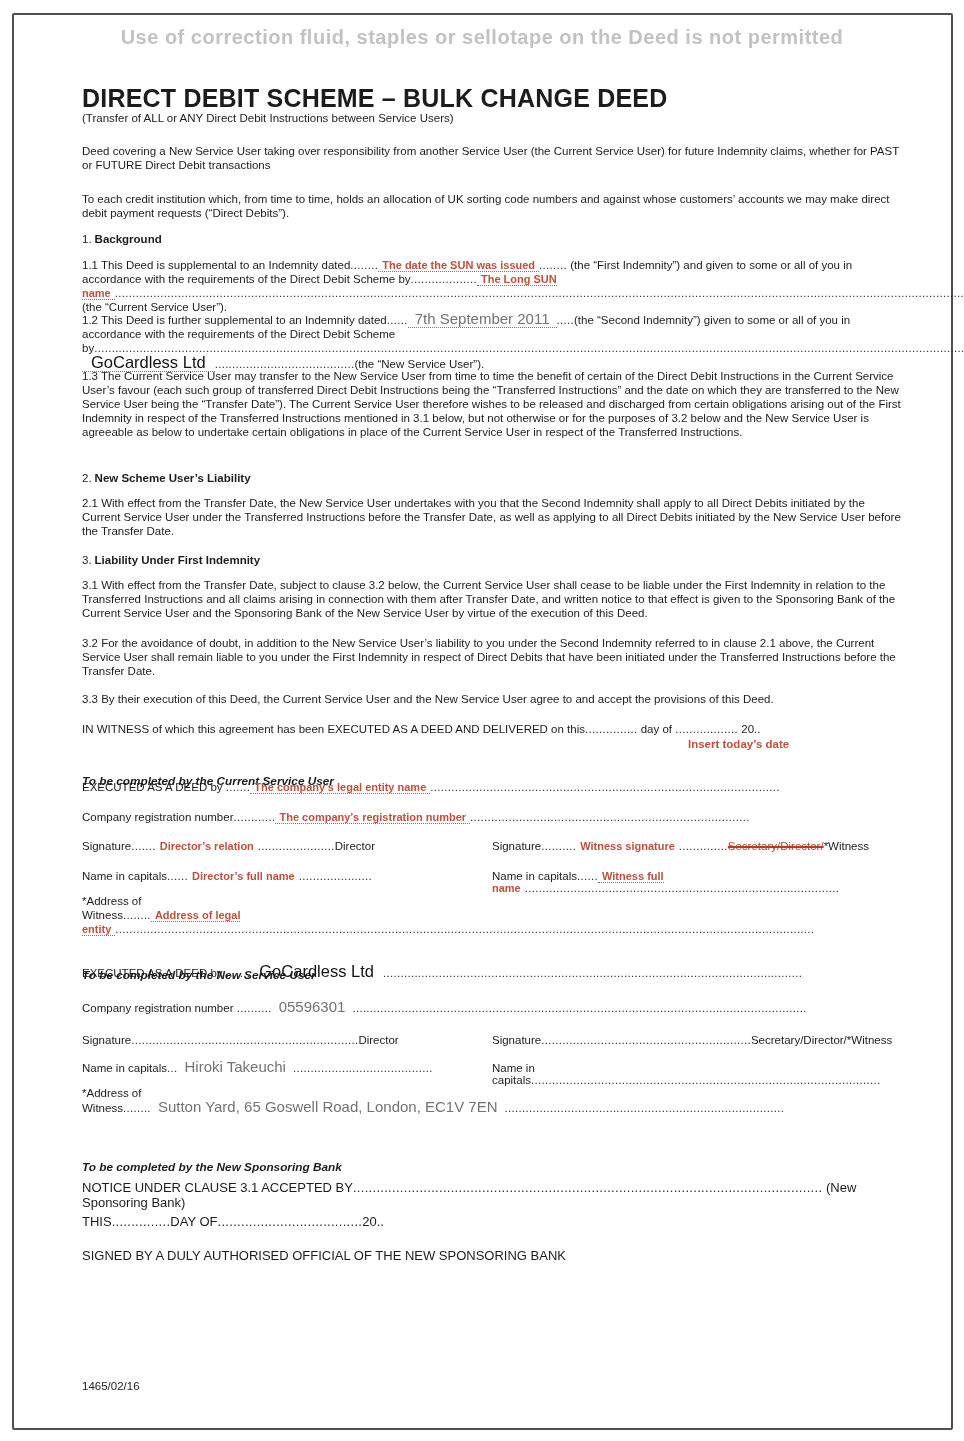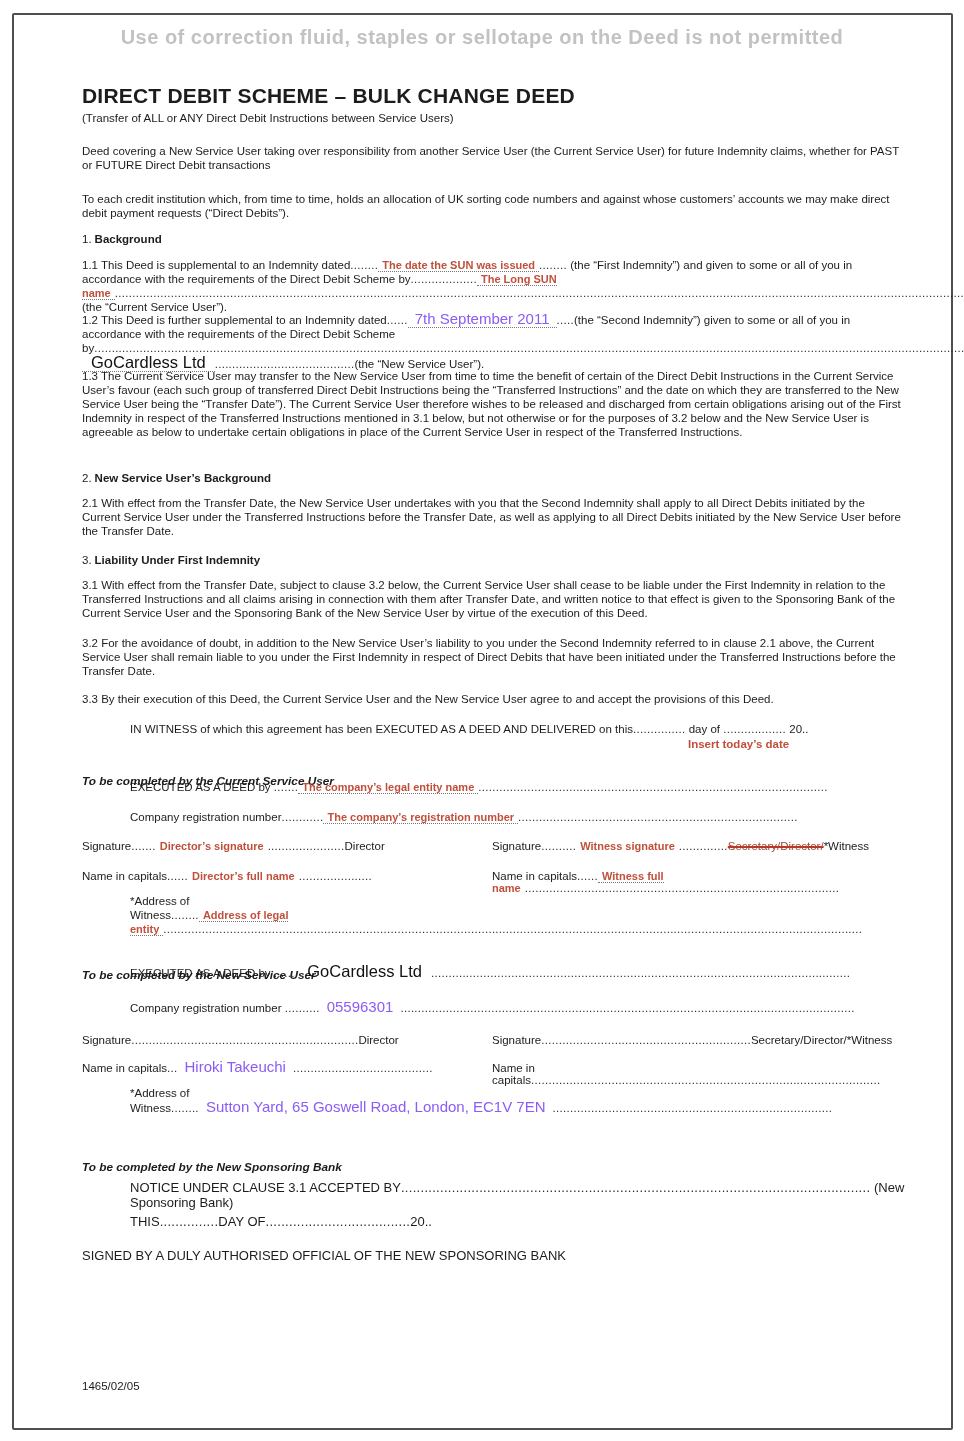--- a/index.html
+++ b/index.html
@@ -5,34 +5,34 @@
   html,body{margin:0;padding:0;background:#fff;}
   body{
     width:964px;height:1441px;position:relative;overflow:hidden;
     font-family:"Liberation Sans",sans-serif;color:#1c1c1c;
     --red:#c0503c;
   }
   .frame{position:absolute;left:12px;top:13px;width:937px;height:1413px;
     border:2px solid #4f4f4f;border-radius:2px;background:#fff;}
   .abs{position:absolute;left:82px;width:822px;}
   .body-text{font-size:11.5px;line-height:14px;}
-  .nowrap{white-space:nowrap;overflow:hidden;margin-left:48px;}
+  .nowrap{white-space:nowrap;overflow:hidden;}
   .warning{left:0;width:964px;text-align:center;font-size:20px;font-weight:bold;color:#c2c2c2;letter-spacing:.5px;}
-  .title{font-size:21px;font-weight:bold;letter-spacing:.2px;}
+  .title{font-size:25px;font-weight:bold;letter-spacing:.2px;}
   .subtitle{font-size:11.5px;}
   .sec-num{font-weight:normal;}
   .sec-title{font-weight:bold;margin-left:3px;}
   .block-head{font-size:11.8px;font-weight:bold;font-style:italic;margin-top:24px;}
   .rednote{color:var(--red);font-weight:bold;font-size:11.5px;}
   .bank-line{font-size:13px;}
   .footer{font-size:11.5px;}
   .seg{white-space:normal;}
   .seg-dots{word-break:break-all;color:#2b2b2b;letter-spacing:.3px;}
   .seg-red{color:var(--red);font-weight:bold;font-size:11px;padding:0 4px;border-bottom:1px dotted #777;}
-  .seg-fill{font-size:15px;padding:0 7px;border-bottom:1px dotted #777;color:#8b5cf6;}
+  .seg-fill{font-size:15px;padding:0 7px;border-bottom:1px dotted #777;color:#737373;}
   .seg-fill-lg{font-size:16.5px;padding:0 9px;border-bottom:1px dotted #777;color:#111;}
   .seg-struck{color:#a5462f;text-decoration:line-through;text-decoration-thickness:1.5px;text-decoration-color:#b63a2a;}
   .cell{position:absolute;font-size:11.5px;white-space:nowrap;overflow:hidden;}
   .addr-block{overflow:hidden;}
 </style>
 </head>
 <body style="--red: #c0503c;">
 
 <div class="frame"></div>
 
@@ -43,39 +43,39 @@
 
 <div class="abs body-text" style="top:144px">Deed covering a New Service User taking over responsibility from another Service User (the Current Service User) for future Indemnity claims, whether for PAST or FUTURE Direct Debit transactions</div>
 <div class="abs body-text" style="top:192px">To each credit institution which, from time to time, holds an allocation of UK sorting code numbers and against whose customers’ accounts we may make direct debit payment requests (“Direct Debits”).</div>
 
 <div class="abs body-text" style="top:232px"><span class="sec-num">1.</span><span class="sec-title">Background</span></div>
 
 <div class="abs body-text" style="top:258px"><span class="seg">1.1 This Deed is supplemental to an Indemnity dated</span><span class="seg seg-dots">........</span><span class="seg seg-red">The date the SUN was issued</span><span class="seg seg-dots">........</span><span class="seg"> (the “First Indemnity”) and given to some or all of you in accordance with the requirements of the Direct Debit Scheme by</span><span class="seg seg-dots">...................</span><span class="seg seg-red">The Long SUN name</span><span class="seg seg-dots">......................................................................................................................................................................................................................................................................................</span><span class="seg"> (the “Current Service User”).</span></div>
 <div class="abs body-text" style="top:312px"><span class="seg">1.2 This Deed is further supplemental to an Indemnity dated</span><span class="seg seg-dots">......</span><span class="seg seg-fill">7th September 2011</span><span class="seg seg-dots">.....</span><span class="seg">(the “Second Indemnity”) given to some or all of you in accordance with the requirements of the Direct Debit Scheme by</span><span class="seg seg-dots">..........................................................................................................................................................................................................................................................................</span><span class="seg seg-fill-lg">GoCardless Ltd</span><span class="seg seg-dots">........................................</span><span class="seg">(the “New Service User”).</span></div>
 <div class="abs body-text" style="top:369px">1.3 The Current Service User may transfer to the New Service User from time to time the benefit of certain of the Direct Debit Instructions in the Current Service User’s favour (each such group of transferred Direct Debit Instructions being the “Transferred Instructions” and the date on which they are transferred to the New Service User being the “Transfer Date”). The Current Service User therefore wishes to be released and discharged from certain obligations arising out of the First Indemnity in respect of the Transferred Instructions mentioned in 3.1 below, but not otherwise or for the purposes of 3.2 below and the New Service User is agreeable as below to undertake certain obligations in place of the Current Service User in respect of the Transferred Instructions.</div>
 
-<div class="abs body-text" style="top:471px"><span class="sec-num">2.</span><span class="sec-title">New Service User’s Background</span></div>
+<div class="abs body-text" style="top:471px"><span class="sec-num">2.</span><span class="sec-title">New Scheme User’s Liability</span></div>
 
 <div class="abs body-text" style="top:496px">2.1 With effect from the Transfer Date, the New Service User undertakes with you that the Second Indemnity shall apply to all Direct Debits initiated by the Current Service User under the Transferred Instructions before the Transfer Date, as well as applying to all Direct Debits initiated by the New Service User before the Transfer Date.</div>
 
 <div class="abs body-text" style="top:553px"><span class="sec-num">3.</span><span class="sec-title">Liability Under First Indemnity</span></div>
 
 <div class="abs body-text" style="top:578px">3.1 With effect from the Transfer Date, subject to clause 3.2 below, the Current Service User shall cease to be liable under the First Indemnity in relation to the Transferred Instructions and all claims arising in connection with them after Transfer Date, and written notice to that effect is given to the Sponsoring Bank of the Current Service User and the Sponsoring Bank of the New Service User by virtue of the execution of this Deed.</div>
 <div class="abs body-text" style="top:636px">3.2 For the avoidance of doubt, in addition to the New Service User’s liability to you under the Second Indemnity referred to in clause 2.1 above, the Current Service User shall remain liable to you under the First Indemnity in respect of Direct Debits that have been initiated under the Transferred Instructions before the Transfer Date.</div>
 <div class="abs body-text" style="top:692px">3.3 By their execution of this Deed, the Current Service User and the New Service User agree to and accept the provisions of this Deed.</div>
 
 <div class="abs body-text nowrap" style="top:722px"><span class="seg">IN WITNESS of which this agreement has been EXECUTED AS A DEED AND DELIVERED on this</span><span class="seg seg-dots">...............</span><span class="seg"> day of </span><span class="seg seg-dots">..................</span><span class="seg"> 20..</span></div>
 
 <div class="cell rednote" style="left:688px;top:738px">Insert today’s date</div>
 <div class="abs block-head" style="top:750px">To be completed by the Current Service User</div>
 
 <div class="abs body-text nowrap" style="top:780px"><span class="seg">EXECUTED AS A DEED by </span><span class="seg seg-dots">.......</span><span class="seg seg-red">The company’s legal entity name</span><span class="seg seg-dots">....................................................................................................</span></div>
 <div class="abs body-text nowrap" style="top:810px"><span class="seg">Company registration number</span><span class="seg seg-dots">............</span><span class="seg seg-red">The company’s registration number</span><span class="seg seg-dots">................................................................................</span></div>
 
-<div class="cell" style="left:82px;top:840px;width:400px"><span class="seg">Signature</span><span class="seg seg-dots">.......</span><span class="seg seg-red">Director’s signature</span><span class="seg seg-dots">......................</span><span class="seg">Director</span></div>
+<div class="cell" style="left:82px;top:840px;width:400px"><span class="seg">Signature</span><span class="seg seg-dots">.......</span><span class="seg seg-red">Director’s relation</span><span class="seg seg-dots">......................</span><span class="seg">Director</span></div>
 <div class="cell" style="left:492px;top:840px;width:412px"><span class="seg">Signature</span><span class="seg seg-dots">..........</span><span class="seg seg-red">Witness signature</span><span class="seg seg-dots">..............</span><span class="seg seg-struck">Secretary/Director/</span><span class="seg">*Witness</span></div>
 
 <div class="cell" style="left:82px;top:870px;width:400px"><span class="seg">Name in capitals</span><span class="seg seg-dots">......</span><span class="seg seg-red">Director’s full name</span><span class="seg seg-dots">.....................</span></div>
 <div class="cell" style="left:492px;top:870px;width:412px"><span class="seg">Name in capitals</span><span class="seg seg-dots">......</span><span class="seg seg-red">Witness full name</span><span class="seg seg-dots">..........................................................................................</span></div>
 
 <div class="abs body-text nowrap addr-block" style="top:894px">
   <span>*Address of</span><br>
   <span>Witness</span><span><span class="seg seg-dots">........</span><span class="seg seg-red">Address of legal entity</span><span class="seg seg-dots">........................................................................................................................................................................................................</span></span>
 </div>
 
@@ -94,13 +94,13 @@
   <span>*Address of</span><br>
   <span>Witness</span><span><span class="seg seg-dots">........</span><span class="seg seg-fill">Sutton Yard, 65 Goswell Road, London, EC1V 7EN</span><span class="seg seg-dots">................................................................................</span></span>
 </div>
 
 <div class="abs block-head" style="top:1136px">To be completed by the New Sponsoring Bank</div>
 
 <div class="abs bank-line nowrap" style="top:1180px"><span class="seg">NOTICE UNDER CLAUSE 3.1 ACCEPTED BY</span><span class="seg seg-dots">........................................................................................................................</span><span class="seg"> (New Sponsoring Bank)</span></div>
 <div class="abs bank-line nowrap" style="top:1214px"><span class="seg">THIS</span><span class="seg seg-dots">...............</span><span class="seg">DAY OF</span><span class="seg seg-dots">.....................................</span><span class="seg">20..</span></div>
 <div class="abs bank-line" style="top:1248px">SIGNED BY A DULY AUTHORISED OFFICIAL OF THE NEW SPONSORING BANK</div>
 
-<div class="abs footer" style="top:1380px">1465/02/05</div>
+<div class="abs footer" style="top:1380px">1465/02/16</div>
 
 </body></html>

